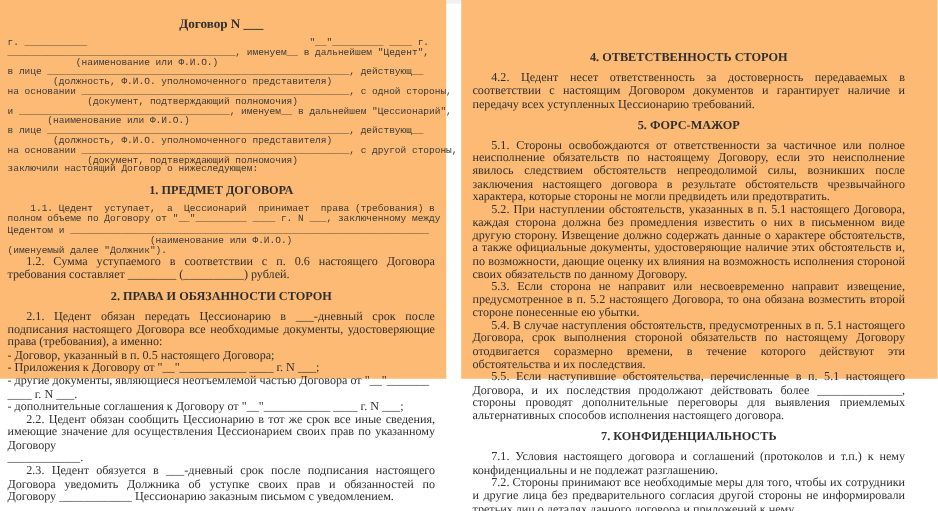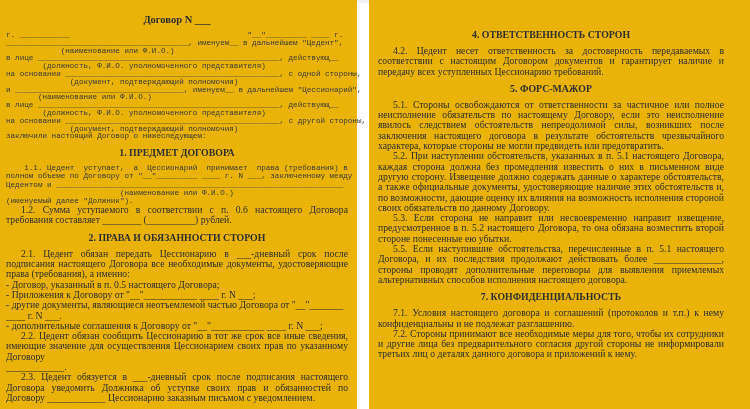--- a/index.html
+++ b/index.html
@@ -13,22 +13,22 @@
   }
   .top-strip {
     position: absolute;
     left: 0; top: 0;
     width: 750px; height: 3px;
     background: #f0f1f4;
   }
   .page {
     position: absolute;
     top: 0;
-    height: 409px;
-    background: #eab308;
+    height: 303px;
+    background: #fdba74;
     color: #2f2f2f;
     box-sizing: border-box;
   }
   .page1 {
     left: 0;
     width: 357px;
     padding: 14px 9px 0 6px;
   }
   .page2 {
     left: 369px;
@@ -60,21 +60,21 @@
     color: #3a3a3a;
   }
   .mono.clause11 { line-height: 8.2px; }
   .sec-h {
     text-align: center;
     font-weight: bold;
     font-size: 9.8px;
     line-height: 10px;
     margin: 7px 0 6px 0;
   }
-  .sec-h.first { margin-top: 4px; }
+  .sec-h.first { margin-top: 16px; }
   p {
     margin: 0;
     font-size: 9.7px;
     line-height: 10.3px;
     text-align: justify;
     text-indent: 15px;
     color: #2f2f2f;
   }
   p.li {
     text-indent: 0;
@@ -125,17 +125,18 @@
 
 <div class="divider"></div>
 
 <div class="page page2">
   <div class="sec-h first">4. ОТВЕТСТВЕННОСТЬ СТОРОН</div>
   <p>4.2. Цедент несет ответственность за достоверность передаваемых в соответствии с настоящим Договором документов и гарантирует наличие и передачу всех уступленных Цессионарию требований.</p>
   <div class="sec-h">5. ФОРС-МАЖОР</div>
   <p>5.1. Стороны освобождаются от ответственности за частичное или полное неисполнение обязательств по настоящему Договору, если это неисполнение явилось следствием обстоятельств непреодолимой силы, возникших после заключения настоящего договора в результате обстоятельств чрезвычайного характера, которые стороны не могли предвидеть или предотвратить.</p>
   <p>5.2. При наступлении обстоятельств, указанных в п. 5.1 настоящего Договора, каждая сторона должна без промедления известить о них в письменном виде другую сторону. Извещение должно содержать данные о характере обстоятельств, а также официальные документы, удостоверяющие наличие этих обстоятельств и, по возможности, дающие оценку их влияния на возможность исполнения стороной своих обязательств по данному Договору.</p>
   <p>5.3. Если сторона не направит или несвоевременно направит извещение, предусмотренное в п. 5.2 настоящего Договора, то она обязана возместить второй стороне понесенные ею убытки.</p>
+  <p>5.4. В случае наступления обстоятельств, предусмотренных в п. 5.1 настоящего Договора, срок выполнения стороной обязательств по настоящему Договору отодвигается соразмерно времени, в течение которого действуют эти обстоятельства и их последствия.</p>
   <p>5.5. Если наступившие обстоятельства, перечисленные в п. 5.1 настоящего Договора, и их последствия продолжают действовать более ______________, стороны проводят дополнительные переговоры для выявления приемлемых альтернативных способов исполнения настоящего договора.</p>
   <div class="sec-h">7. КОНФИДЕНЦИАЛЬНОСТЬ</div>
   <p>7.1. Условия настоящего договора и соглашений (протоколов и т.п.) к нему конфиденциальны и не подлежат разглашению.</p>
   <p>7.2. Стороны принимают все необходимые меры для того, чтобы их сотрудники и другие лица без предварительного согласия другой стороны не информировали третьих лиц о деталях данного договора и приложений к нему.</p>
 </div>
 
 </body></html>

